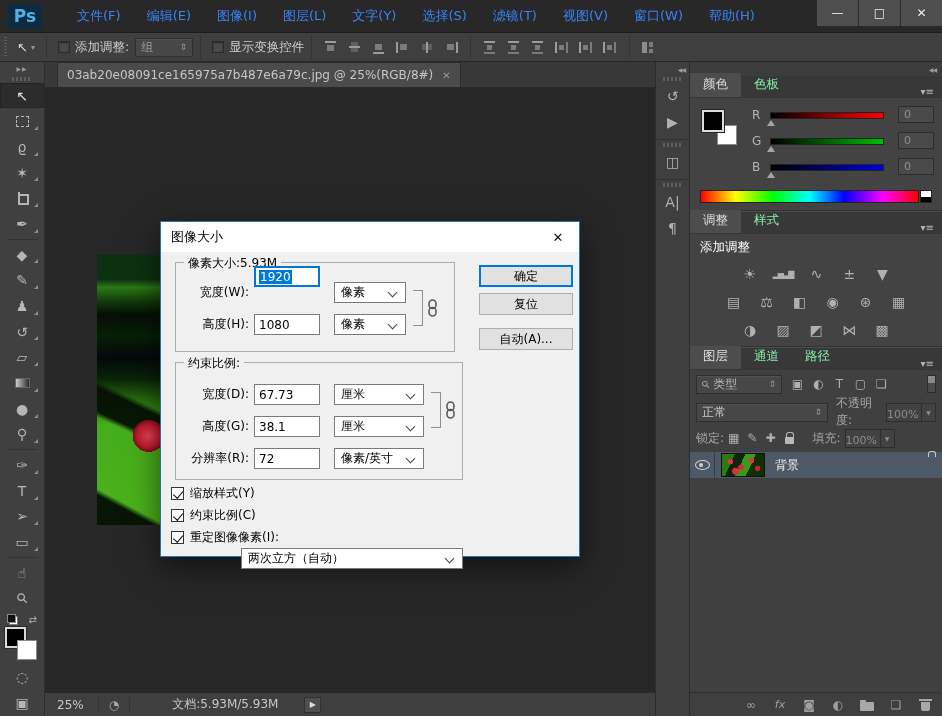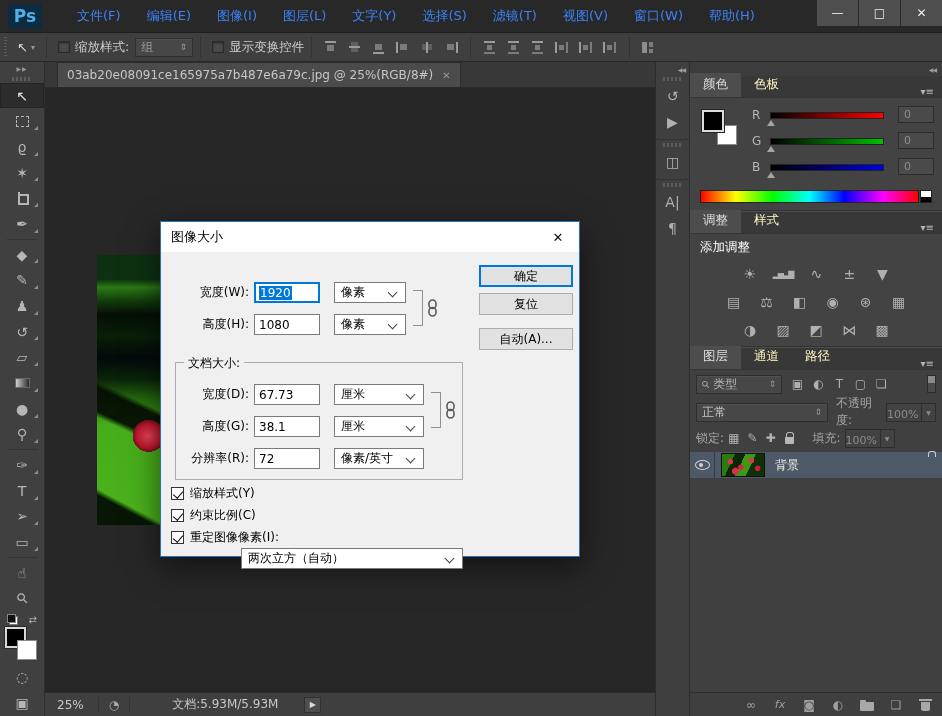--- a/index.html
+++ b/index.html
@@ -81,21 +81,21 @@
   
   .strip{position:absolute;left:655px;top:62px;width:35px;height:654px;background:#3f3f3f;border-left:1px solid #2c2c2c;border-right:1px solid #2c2c2c;display:flex;flex-direction:column;align-items:center}
   .strip-head{width:100%;height:14px;display:flex;align-items:center;justify-content:flex-end;padding-right:4px;color:#9a9a9a;font-size:6px;letter-spacing:-1px}
   .strip-ic{height:26px;display:flex;align-items:center;justify-content:center;color:#b2b2b2;font-size:14px;width:100%}
   .strip-div{width:100%;height:1px;background:#333333;margin:4px 0 2px}
 
   
   .dock{position:absolute;left:690px;top:62px;width:252px;height:654px;background:#424242}
   .dock-head{height:14px;background:#3c3c3c;display:flex;align-items:center;justify-content:flex-end;padding-right:6px;color:#9a9a9a;font-size:6px;letter-spacing:-1px}
   .ptabs{display:flex;align-items:flex-end;background:#383838;height:22px;border-bottom:1px solid #363636}
-  .ptab{padding:3px 13px 4px;font-size:12.5px;color:#fef9c3}
+  .ptab{padding:3px 13px 4px;font-size:12.5px;color:#86efac}
   .ptab.active{background:#4d4d4d;color:#dedede}
   .pmenu{margin-left:auto;padding-right:8px;color:#b5b5b5;font-size:10px}
   .panel-div{height:2px;background:#323232;border-bottom:1px solid #4c4c4c}
 
   .color-body{position:relative;height:112px;background:#434343}
   .cp-fg{position:absolute;left:12px;top:12px;width:22px;height:22px;background:#000000;border:2px solid #dcdcdc;box-shadow:0 0 0 1px #262626}
   .cp-bg{position:absolute;left:27px;top:27px;width:20px;height:20px;background:#ffffff;border:1px solid #8a8a8a}
   .chrow{position:absolute;left:62px;display:flex;align-items:center}
   .chlabel{width:13px;color:#b5b5b5;font-size:12px}
   .chtrack{position:relative;width:114px;height:7px;margin-left:5px;border:1px solid #222222}
@@ -200,21 +200,21 @@
       <div class="winbtn">✕</div>
     </div>
   </div>
 
   <div class="optionsbar">
     <div class="vgrip"></div>
     <span class="ob-moveicon">↖</span>
     <span class="ob-flyarrow">▾</span>
     <div class="ob-sep"></div>
     <span class="dchk"></span>
-    <span>缩放样式:</span>
+    <span>添加调整:</span>
     <div class="dsel ob-sel">
       <span>组</span>
       <span class="ud">⇕</span>
     </div>
     <div class="ob-sep"></div>
     <span class="dchk"></span>
     <span>显示变换控件</span>
     <div class="ob-sep"></div>
     <span class="ai ai-t">
         <i></i>
@@ -550,22 +550,25 @@
         </span>
     </div>
   </div>
 
   <div class="dialog">
     <div class="dlg-title">
       <span class="dlg-title-text">图像大小</span>
       <span class="dlg-close">✕</span>
     </div>
 
+    <div class="fieldset" style="left:14px;top:40px;width:280px;height:90px">
+      <span class="legend">像素大小:5.93M</span>
+    </div>
     <span class="frow-label" style="top:60px">宽度(W):</span>
-    <div class="wtb focus" style="top:60px">
+    <div class="wtb focus" style="top:44px">
         <span>1920</span>
       </div>
     <div class="wsel" style="top:60px;width:72px">
         <span>像素</span>
       </div>
     <span class="frow-label" style="top:92px">高度(H):</span>
     <div class="wtb" style="top:92px">
         <span>1080</span>
       </div>
     <div class="wsel" style="top:92px;width:72px">
@@ -575,21 +578,21 @@
     <svg class="chain" style="left:266px;top:77px" width="11" height="18" viewBox="0 0 11 18">
       <rect x="2" y="1" width="7" height="8.5" rx="3.5" fill="none" stroke="#5a5a5a" stroke-width="1.6"></rect>
       <rect x="2" y="8.5" width="7" height="8.5" rx="3.5" fill="none" stroke="#5a5a5a" stroke-width="1.6"></rect>
     </svg>
 
     <div class="wbtn primary" style="top:43px">确定</div>
     <div class="wbtn" style="top:71px">复位</div>
     <div class="wbtn" style="top:106px">自动(A)...</div>
 
     <div class="fieldset" style="left:14px;top:140px;width:288px;height:118px">
-      <span class="legend">文档大小:</span>
+      <span class="legend">约束比例:</span>
     </div>
     <span class="frow-label" style="top:162px">宽度(D):</span>
     <div class="wtb" style="top:162px">
         <span>67.73</span>
       </div>
     <div class="wsel" style="top:162px;width:90px">
         <span>厘米</span>
       </div>
     <span class="frow-label" style="top:194px">高度(G):</span>
     <div class="wtb" style="top:194px">

